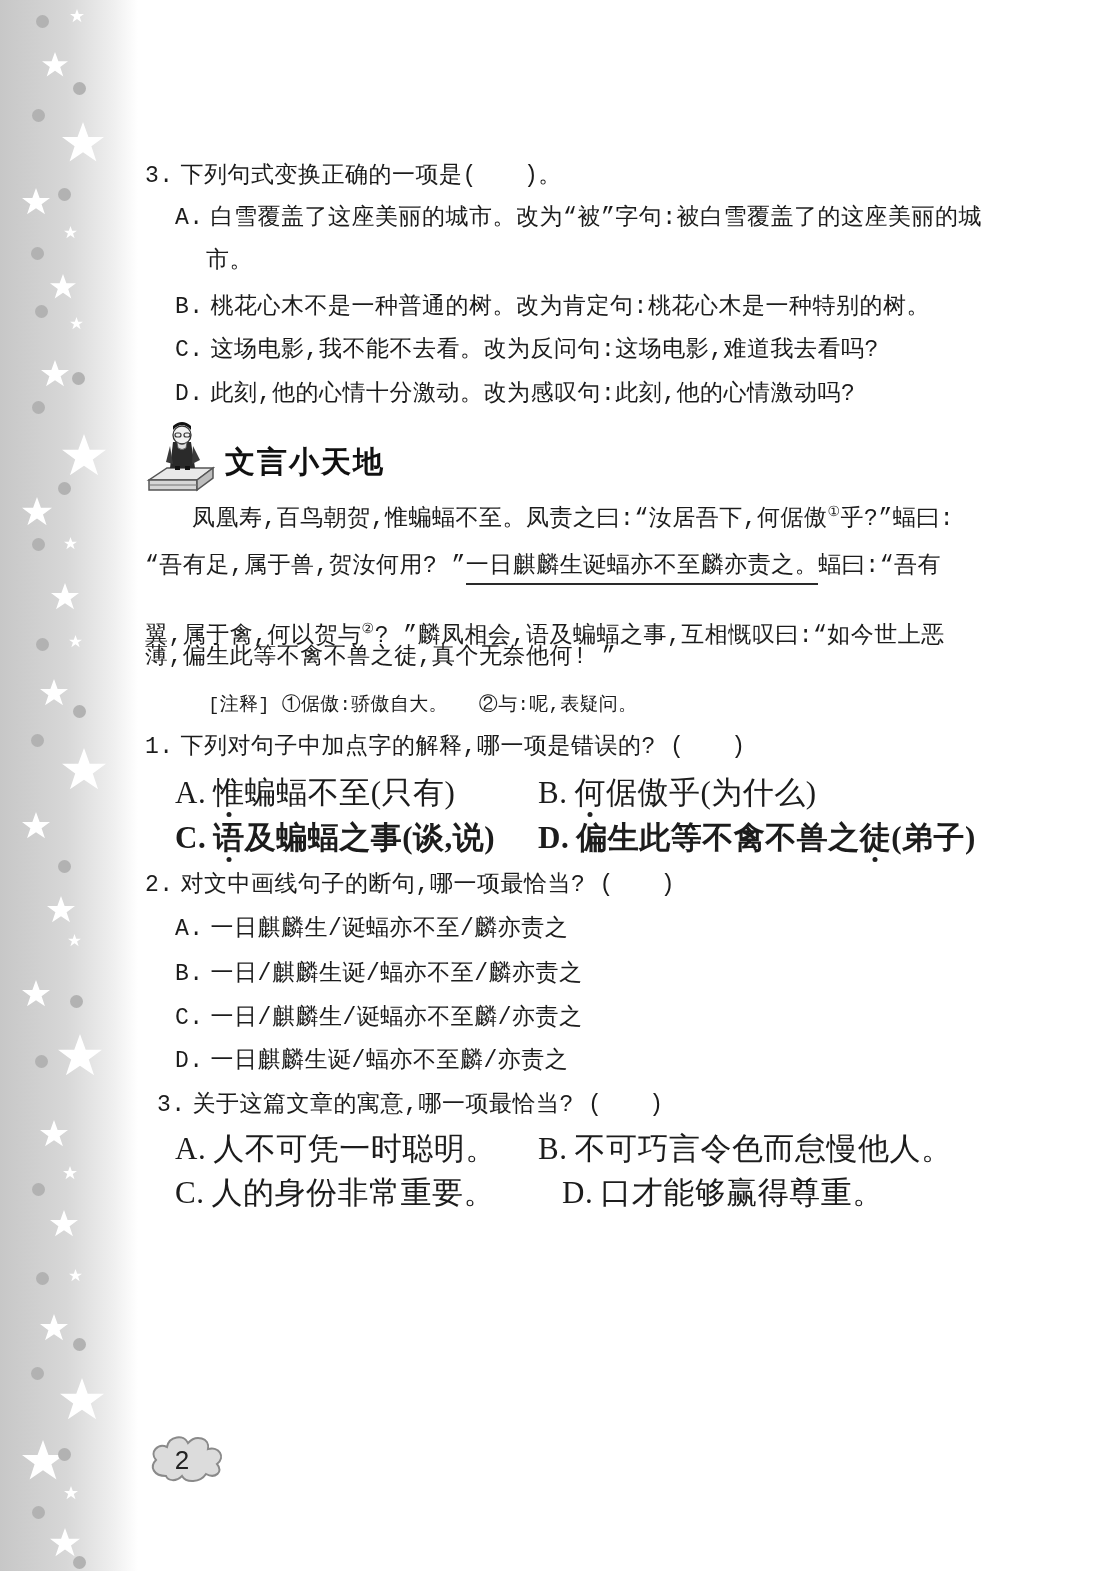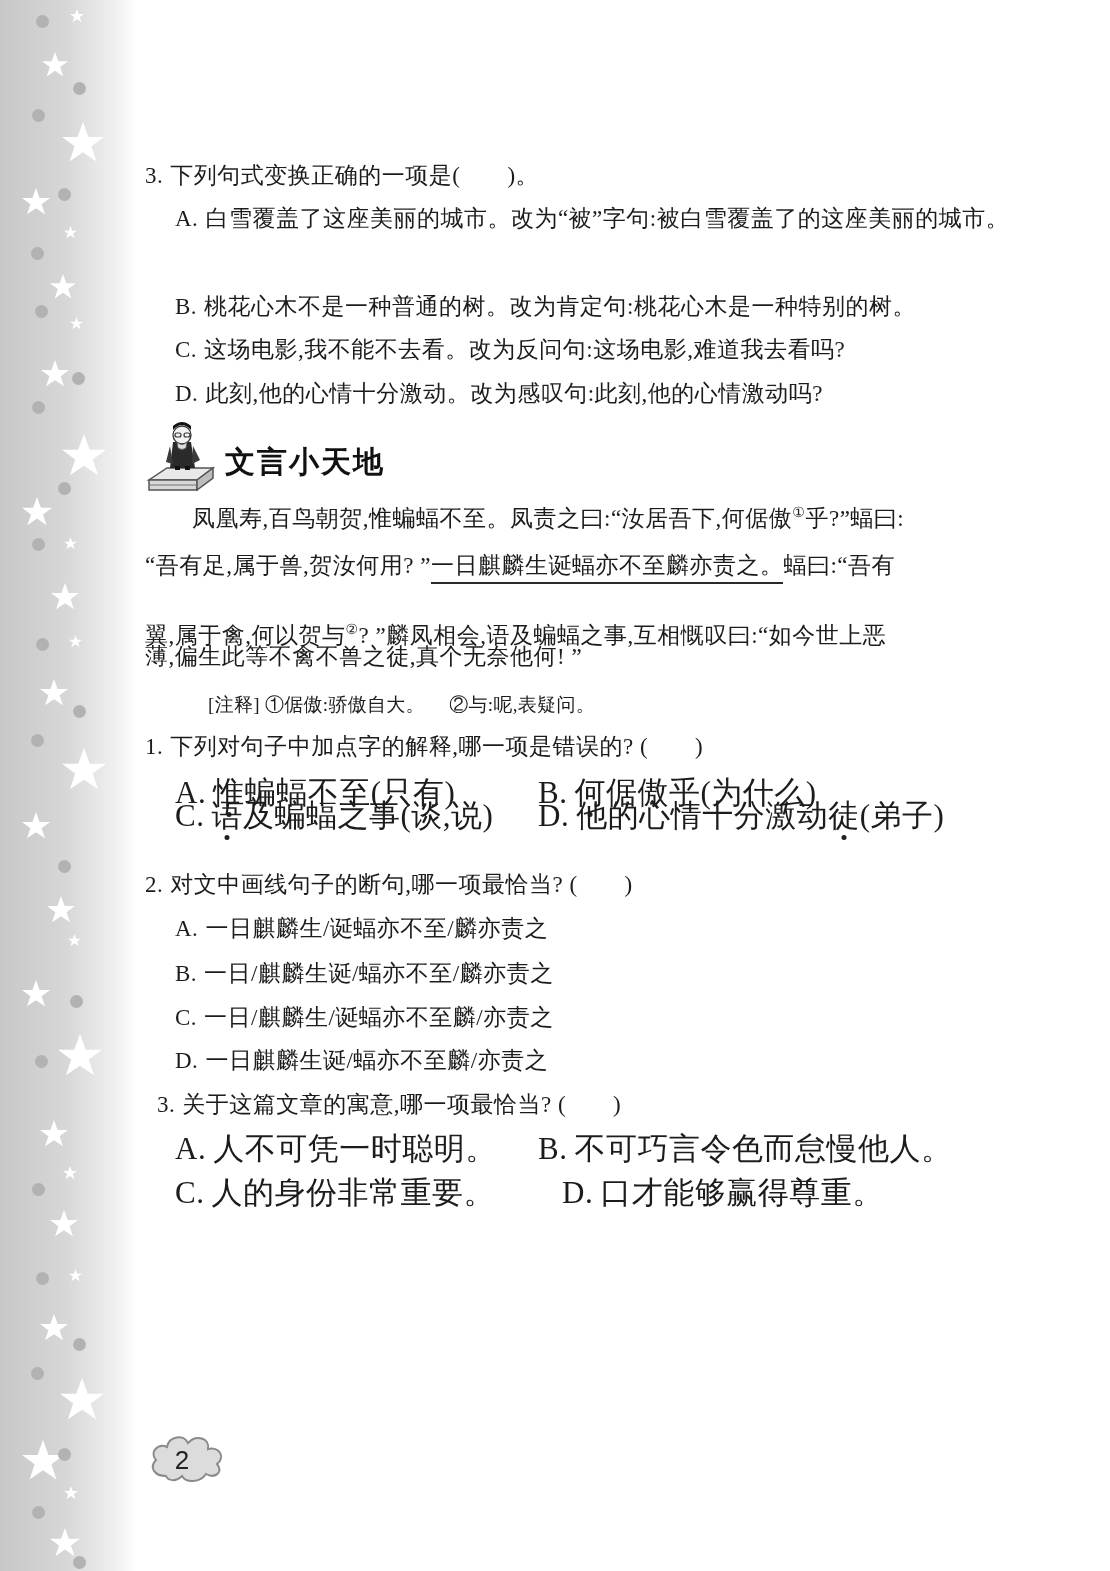--- a/index.html
+++ b/index.html
@@ -12,21 +12,21 @@
   .band{
     position:absolute;left:0;top:0;width:138px;height:1571px;
     background:linear-gradient(90deg,#c7c7c7 0%,#cbcbcb 12%,#d7d7d7 48%,#efefef 82%,#ffffff 100%);
   }
   .star{
     position:absolute;background:#ffffff;
     clip-path:polygon(50% 0%,63% 36%,100% 36%,70% 58%,82% 94%,50% 72%,18% 94%,30% 58%,0% 36%,37% 36%);
   }
   .gdot{position:absolute;width:13px;height:13px;border-radius:50%;background:#b2b2b2;}
   
-  .blk{position:absolute;font-size:23px;line-height:32px;letter-spacing:.5px;white-space:nowrap;}
+  .blk{position:absolute;font-size:23px;line-height:32px;letter-spacing:.5px;white-space:nowrap;font-family:Liberation Mono, monospace;}
   .wrapblk{white-space:normal;line-height:43px;}
   .opt{padding-left:31px;text-indent:-31px;}
   .lbl{margin-right:7px;}
   .row{position:absolute;left:175px;width:860px;display:flex;font-size:31px;line-height:32px;letter-spacing:.5px;white-space:nowrap;}
   .col-l{width:363px;}
   .dotted{position:relative;}
   .dotted::after{
     content:"";position:absolute;left:50%;bottom:-7px;transform:translateX(-50%);
     width:5px;height:5px;border-radius:50%;background:#222;
   }
@@ -162,26 +162,26 @@
   <span class="lbl">1.</span><span>下列对句子中加点字的解释,哪一项是错误的? (　　)</span>
 </div>
 <div class="row" style="top:777px;">
   <div class="col-l">
     <span class="lbl">A.</span><span></span><span class="dotted">惟</span><span>蝙蝠不至(只有)</span>
   </div>
   <div>
     <span class="lbl">B.</span><span></span><span class="dotted">何</span><span>倨傲乎(为什么)</span>
   </div>
 </div>
-<div class="row" style="top:800px;">
+<div class="row" style="top:822px;font-weight:bold;">
   <div class="col-l">
     <span class="lbl">C.</span><span></span><span class="dotted">语</span><span>及蝙蝠之事(谈,说)</span>
   </div>
   <div>
-    <span class="lbl">D.</span><span>他的心情十分激动</span><span class="dotted">徒</span><span>(弟子)</span>
+    <span class="lbl">D.</span><span>偏生此等不禽不兽之</span><span class="dotted">徒</span><span>(弟子)</span>
   </div>
 </div>
 
 <div class="blk" style="left:145px;top:869px;">
   <span class="lbl">2.</span><span>对文中画线句子的断句,哪一项最恰当? (　　)</span>
 </div>
 <div class="blk opt" style="left:175px;top:913px;">
   <span class="lbl">A.</span><span>一日麒麟生/诞蝠亦不至/麟亦责之</span>
 </div>
 <div class="blk opt" style="left:175px;top:958px;">

